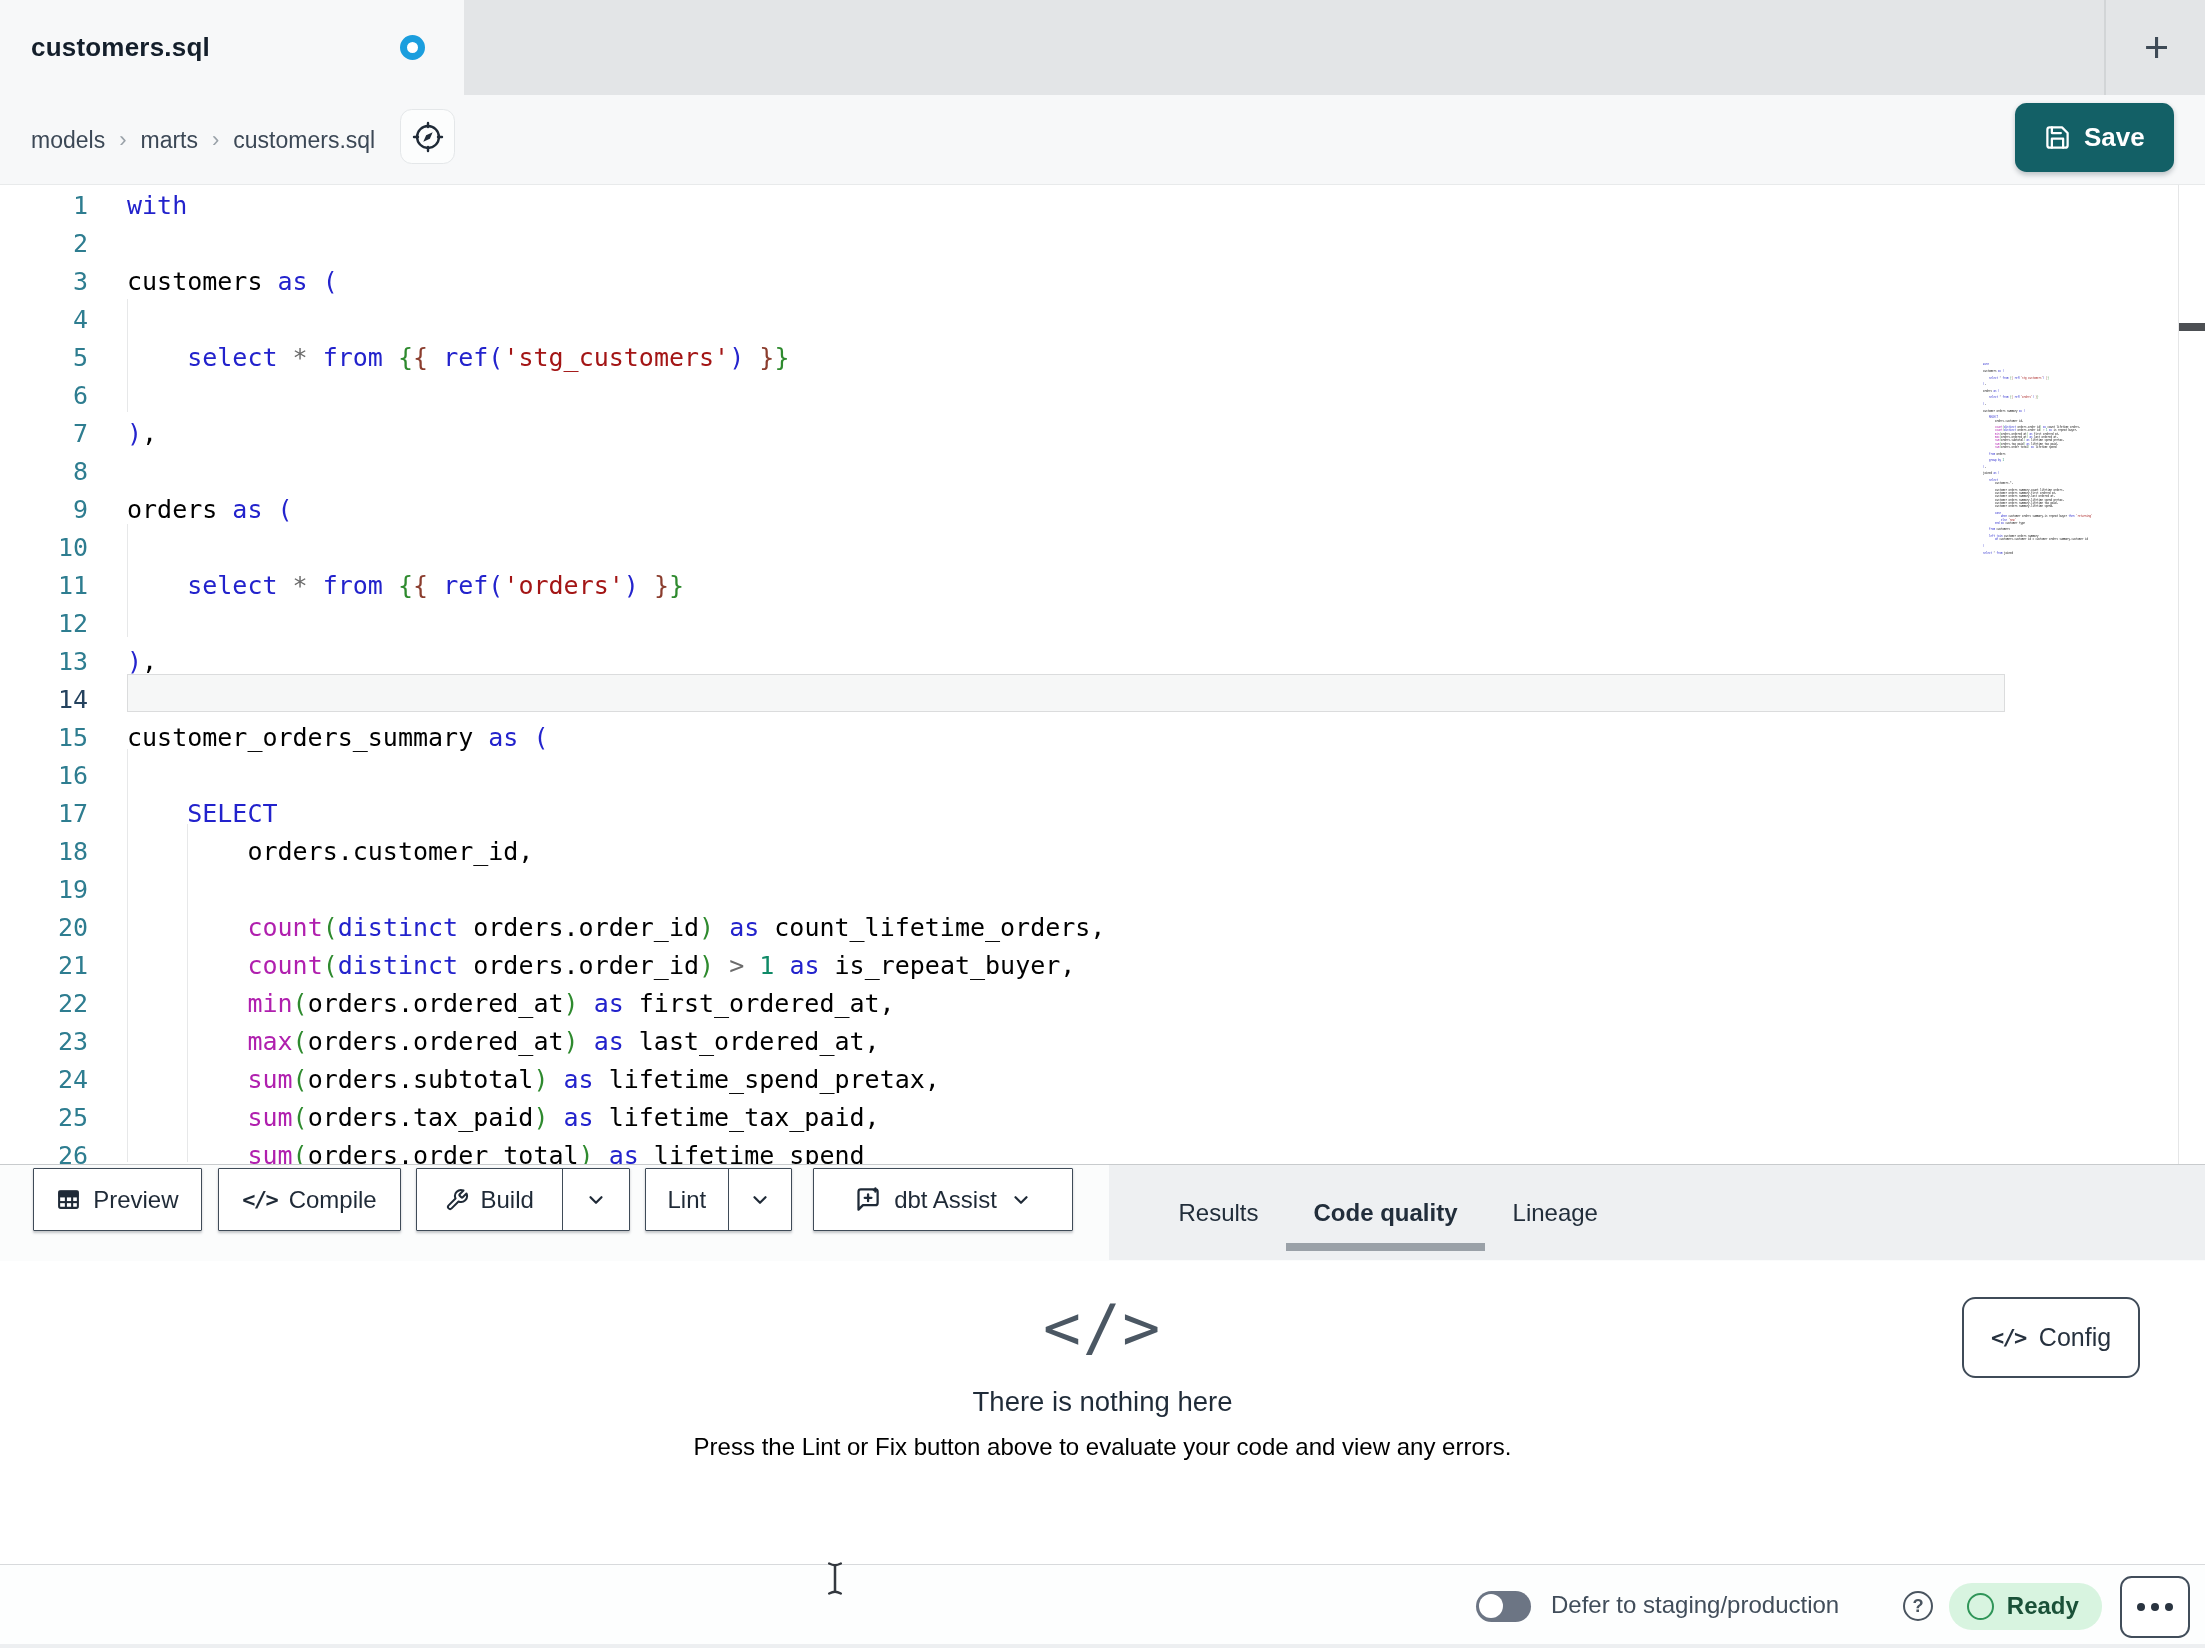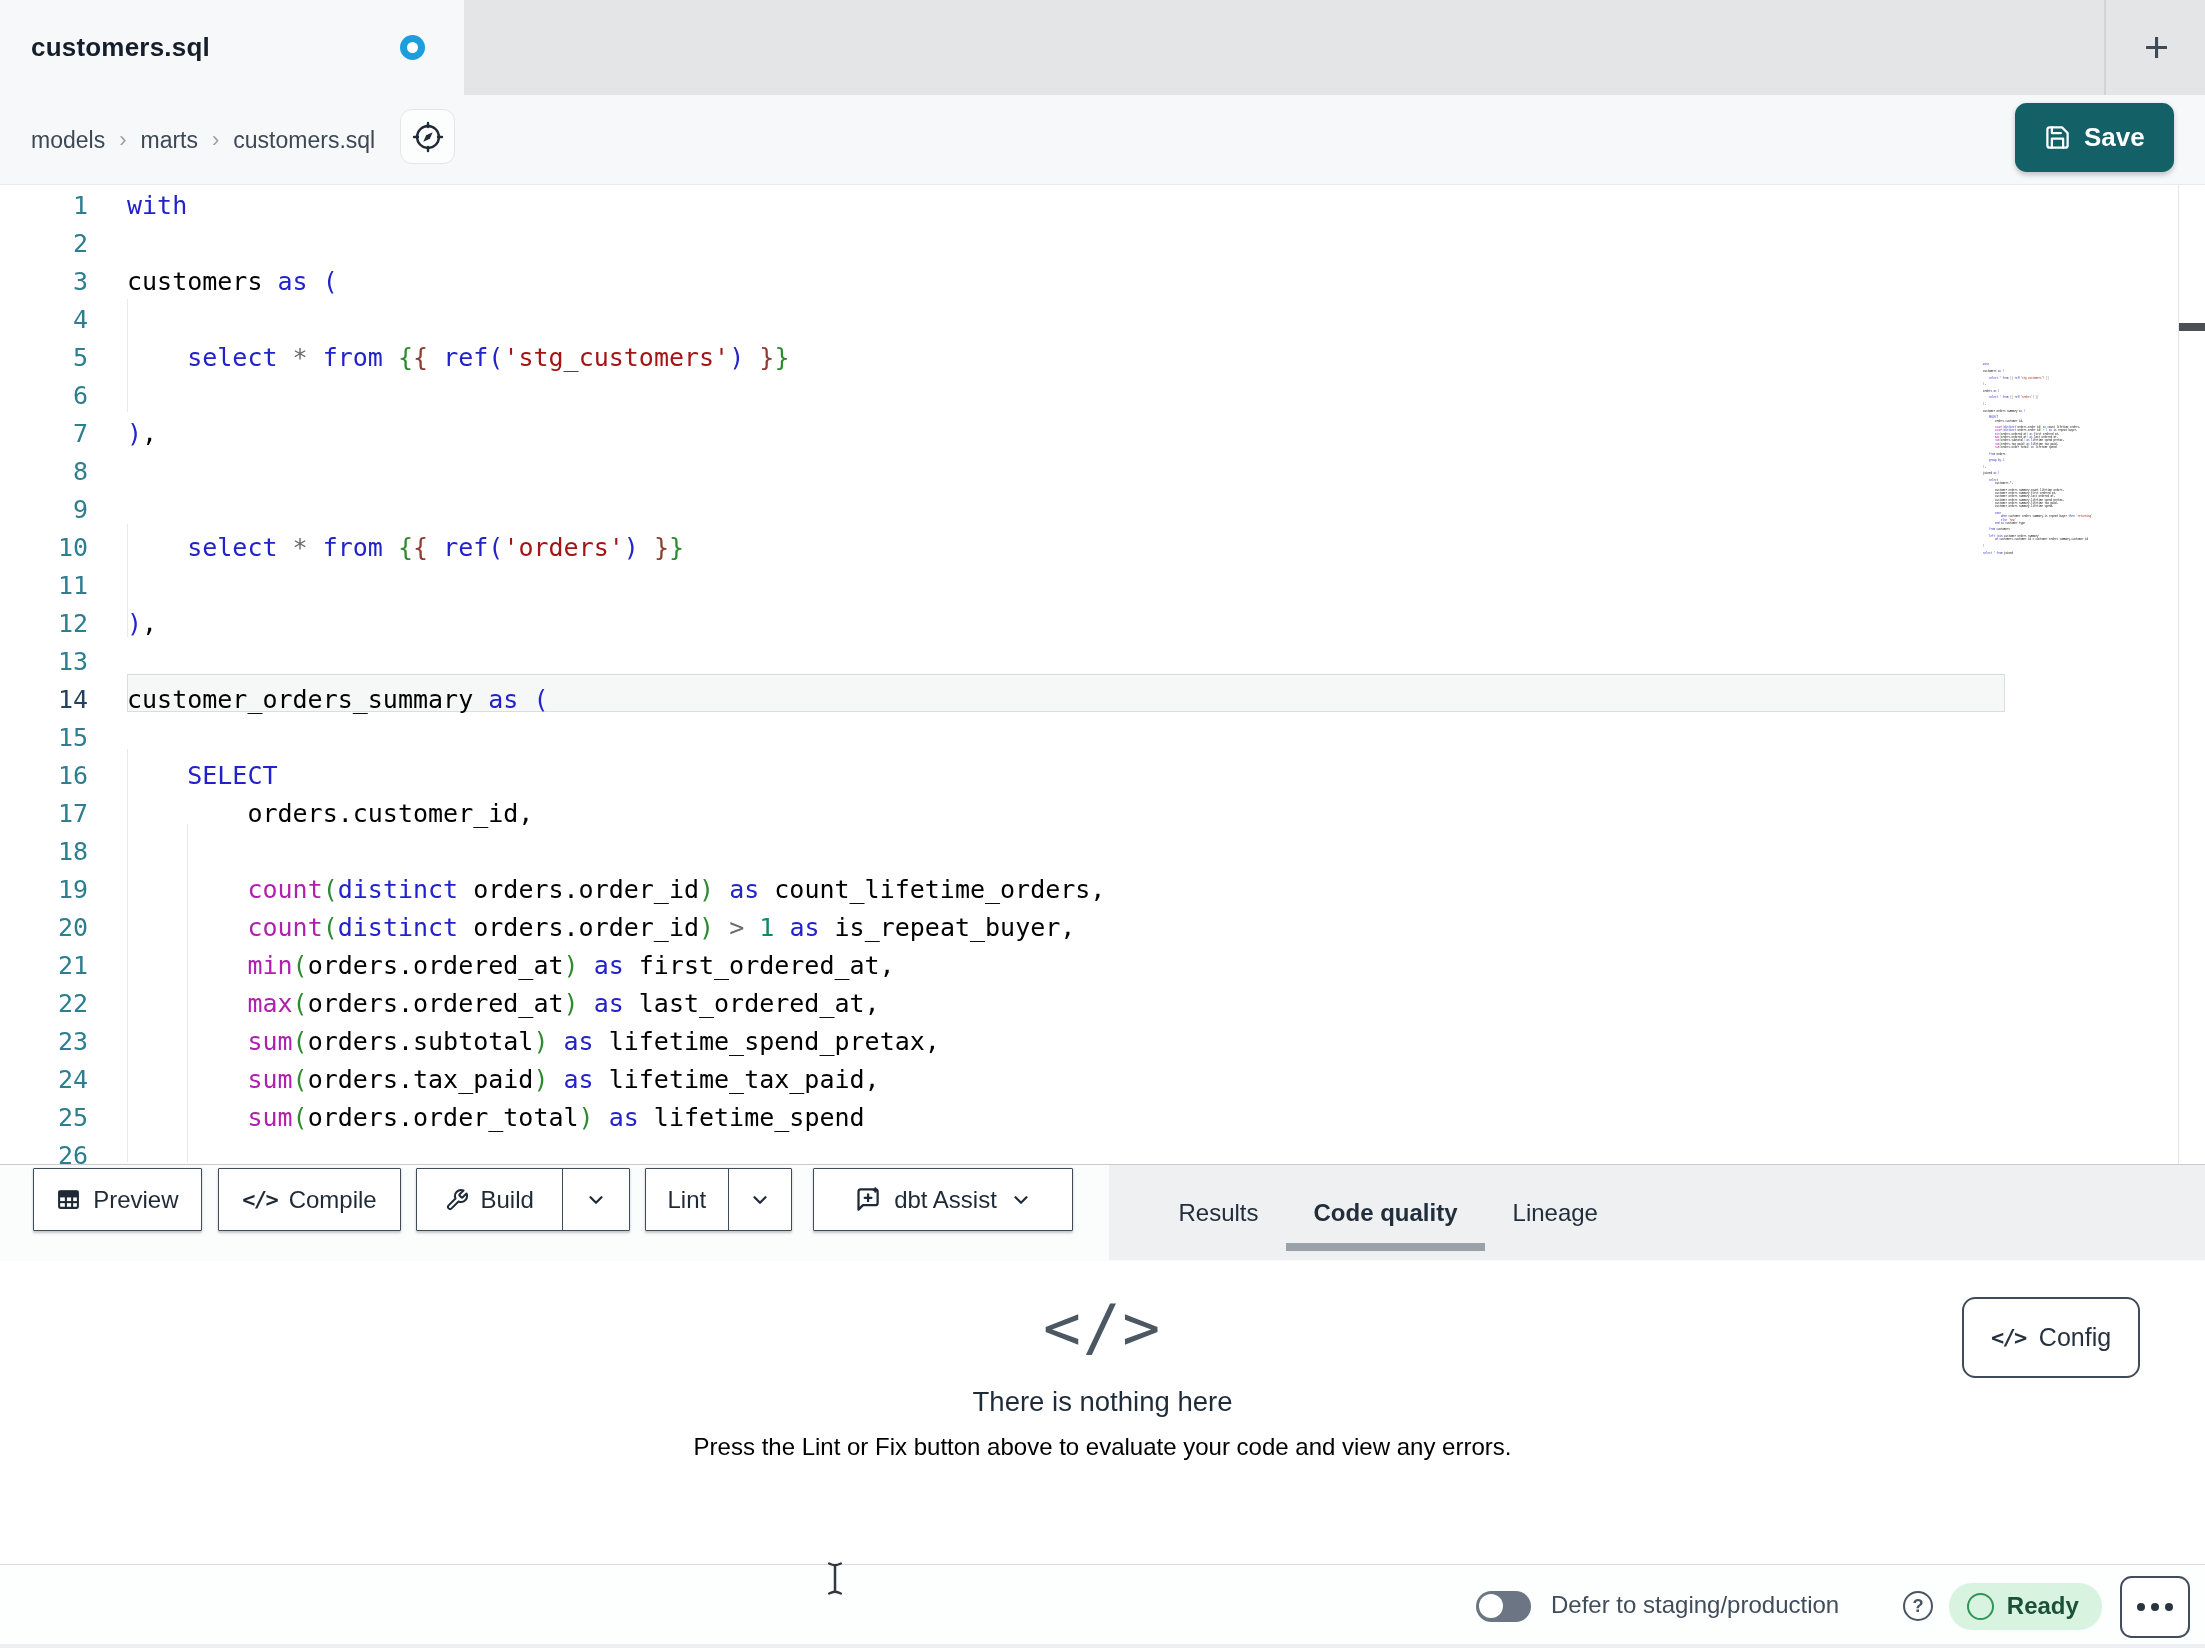--- a/index.html
+++ b/index.html
@@ -185,20 +185,21 @@
       </div>
     <div class="code" id="codearea">
         <div class="cl"><span class="tok-k">with</span></div>
         <div class="cl">&nbsp;</div>
         <div class="cl"><span class="tok-p">customers </span><span class="tok-k">as</span><span class="tok-p"> </span><span class="tok-b1">(</span></div>
         <div class="cl">&nbsp;</div>
         <div class="cl"><span class="tok-p">    </span><span class="tok-k">select</span><span class="tok-p"> </span><span class="tok-o">*</span><span class="tok-p"> </span><span class="tok-k">from</span><span class="tok-p"> </span><span class="tok-b2">{</span><span class="tok-b3">{</span><span class="tok-p"> </span><span class="tok-k">ref</span><span class="tok-b1">(</span><span class="tok-s">'stg_customers'</span><span class="tok-b1">)</span><span class="tok-p"> </span><span class="tok-b3">}</span><span class="tok-b2">}</span></div>
         <div class="cl">&nbsp;</div>
         <div class="cl"><span class="tok-b1">)</span><span class="tok-p">,</span></div>
         <div class="cl">&nbsp;</div>
+        <div class="cl"><span class="tok-p">orders </span><span class="tok-k">as</span><span class="tok-p"> </span><span class="tok-b1">(</span></div>
         <div class="cl">&nbsp;</div>
         <div class="cl"><span class="tok-p">    </span><span class="tok-k">select</span><span class="tok-p"> </span><span class="tok-o">*</span><span class="tok-p"> </span><span class="tok-k">from</span><span class="tok-p"> </span><span class="tok-b2">{</span><span class="tok-b3">{</span><span class="tok-p"> </span><span class="tok-k">ref</span><span class="tok-b1">(</span><span class="tok-s">'orders'</span><span class="tok-b1">)</span><span class="tok-p"> </span><span class="tok-b3">}</span><span class="tok-b2">}</span></div>
         <div class="cl">&nbsp;</div>
         <div class="cl"><span class="tok-b1">)</span><span class="tok-p">,</span></div>
         <div class="cl">&nbsp;</div>
         <div class="cl"><span class="tok-p">customer_orders_summary </span><span class="tok-k">as</span><span class="tok-p"> </span><span class="tok-b1">(</span></div>
         <div class="cl">&nbsp;</div>
         <div class="cl"><span class="tok-p">    </span><span class="tok-k">SELECT</span></div>
         <div class="cl"><span class="tok-p">        orders.customer_id,</span></div>
         <div class="cl">&nbsp;</div>

